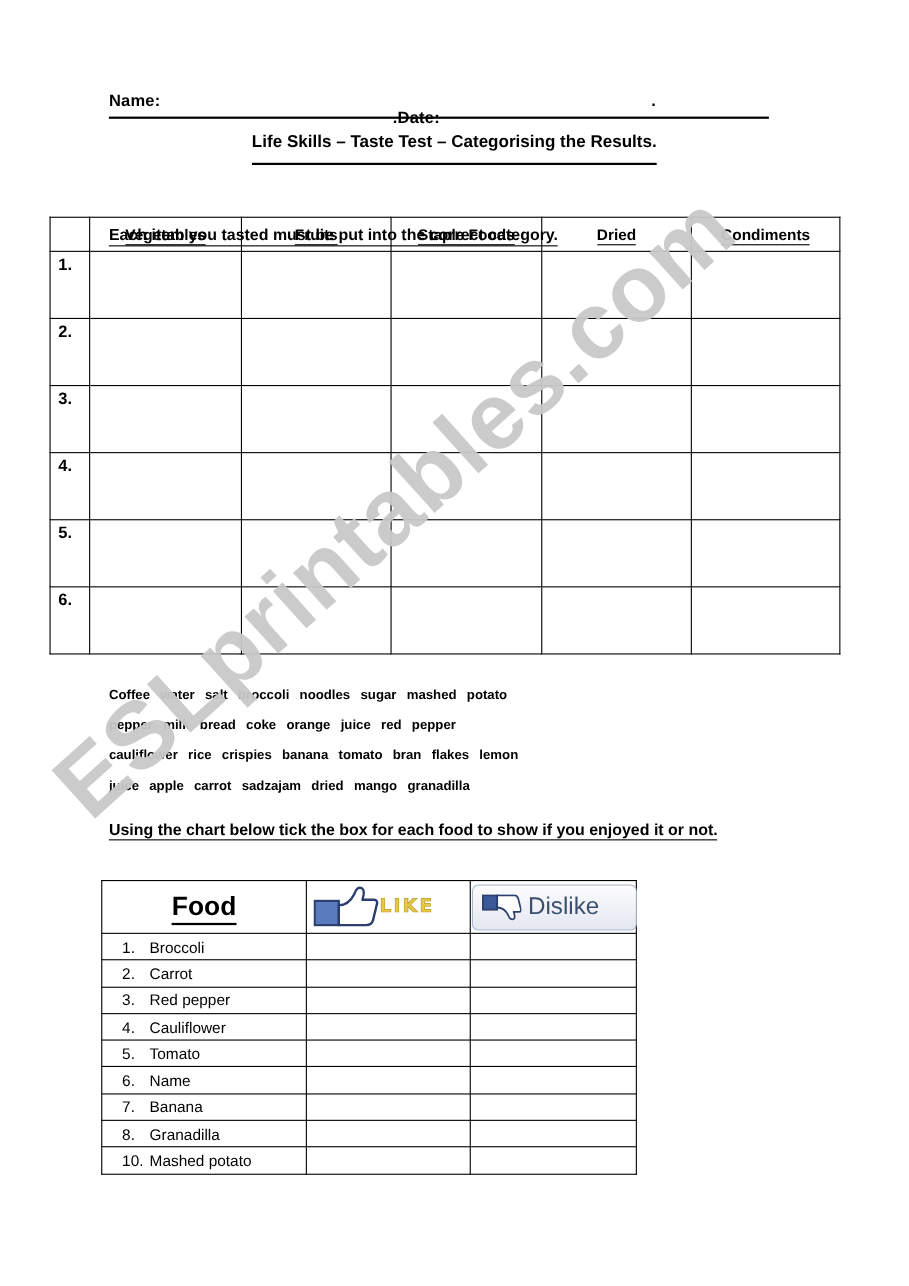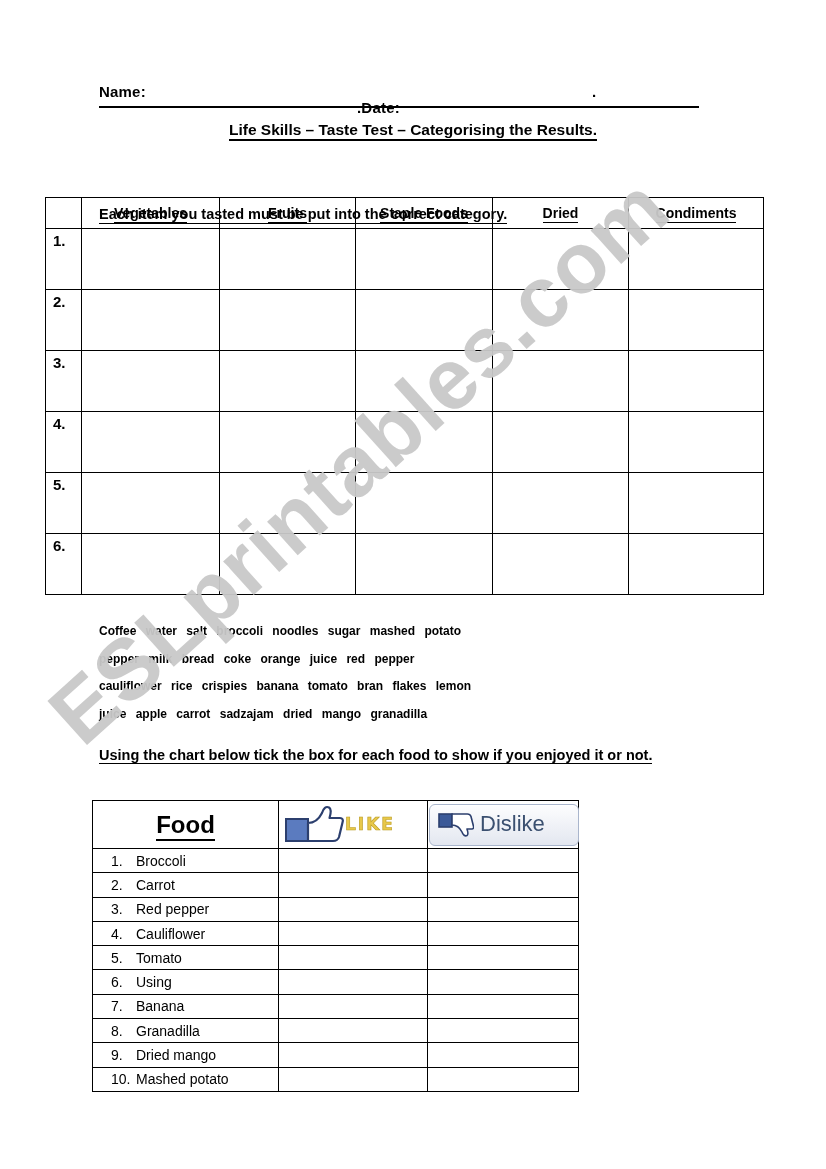--- a/index.html
+++ b/index.html
@@ -60,21 +60,21 @@
     position: absolute;
     left: 0;
     top: 121px;
     width: 826px;
     text-align: center;
     font-size: 15.5px;
     font-weight: bold;
   }
   #title span {
     border-bottom: 2px solid #000;
-    padding-bottom: 1px;
+    padding-bottom: 10px;
   }
 
   
   #instr1 {
     position: absolute;
     left: 99px;
     top: 162px;
     font-size: 14.5px;
     font-weight: bold;
     margin-top: 44px;
@@ -393,36 +393,31 @@
           <td class="fl"><span class="idx">4.</span><span>Cauliflower</span></td>
           <td></td>
           <td></td>
         </tr>
         <tr>
           <td class="fl"><span class="idx">5.</span><span>Tomato</span></td>
           <td></td>
           <td></td>
         </tr>
         <tr>
-          <td class="fl"><span class="idx">6.</span><span>Using</span></td>
+          <td class="fl"><span class="idx">6.</span><span>Name</span></td>
           <td></td>
           <td></td>
         </tr>
         <tr>
           <td class="fl"><span class="idx">7.</span><span>Banana</span></td>
           <td></td>
           <td></td>
         </tr>
         <tr>
           <td class="fl"><span class="idx">8.</span><span>Granadilla</span></td>
-          <td></td>
-          <td></td>
-        </tr>
-        <tr>
-          <td class="fl"><span class="idx">9.</span><span>Dried mango</span></td>
           <td></td>
           <td></td>
         </tr>
         <tr>
           <td class="fl"><span class="idx">10.</span><span>Mashed potato</span></td>
           <td></td>
           <td></td>
         </tr>
       </tbody>
   </table>

